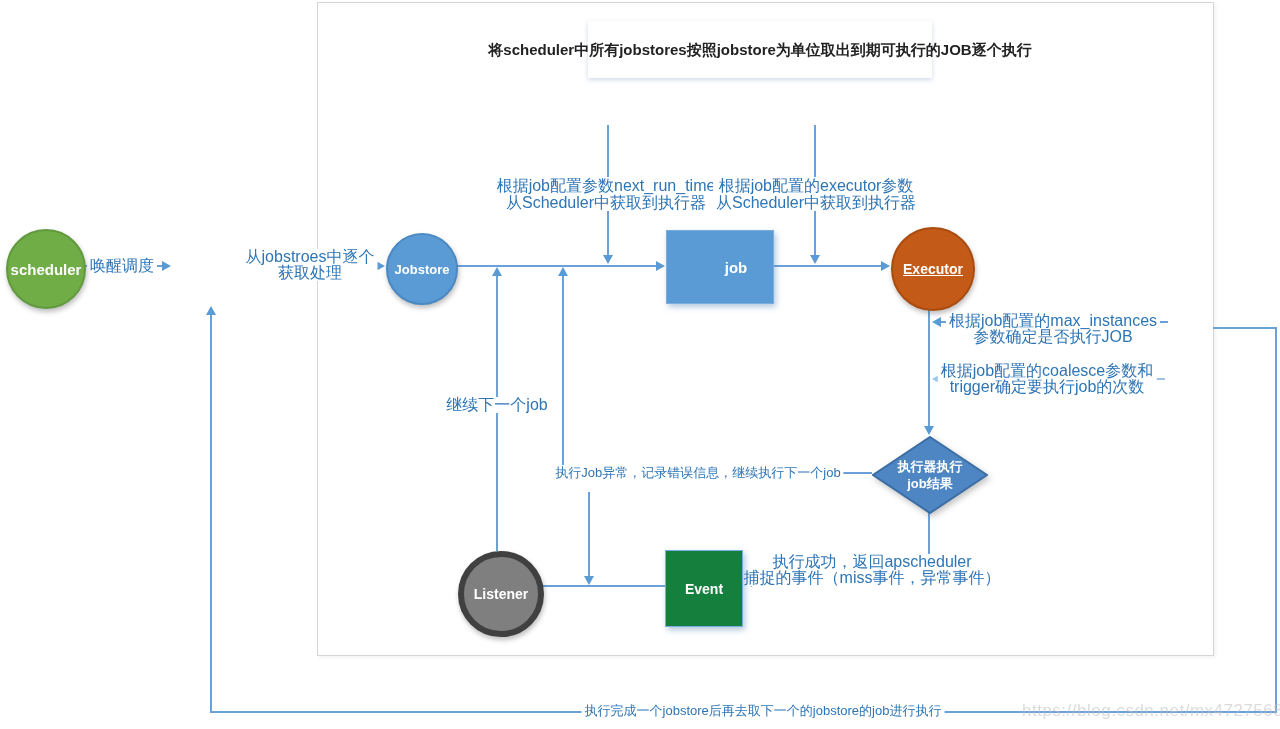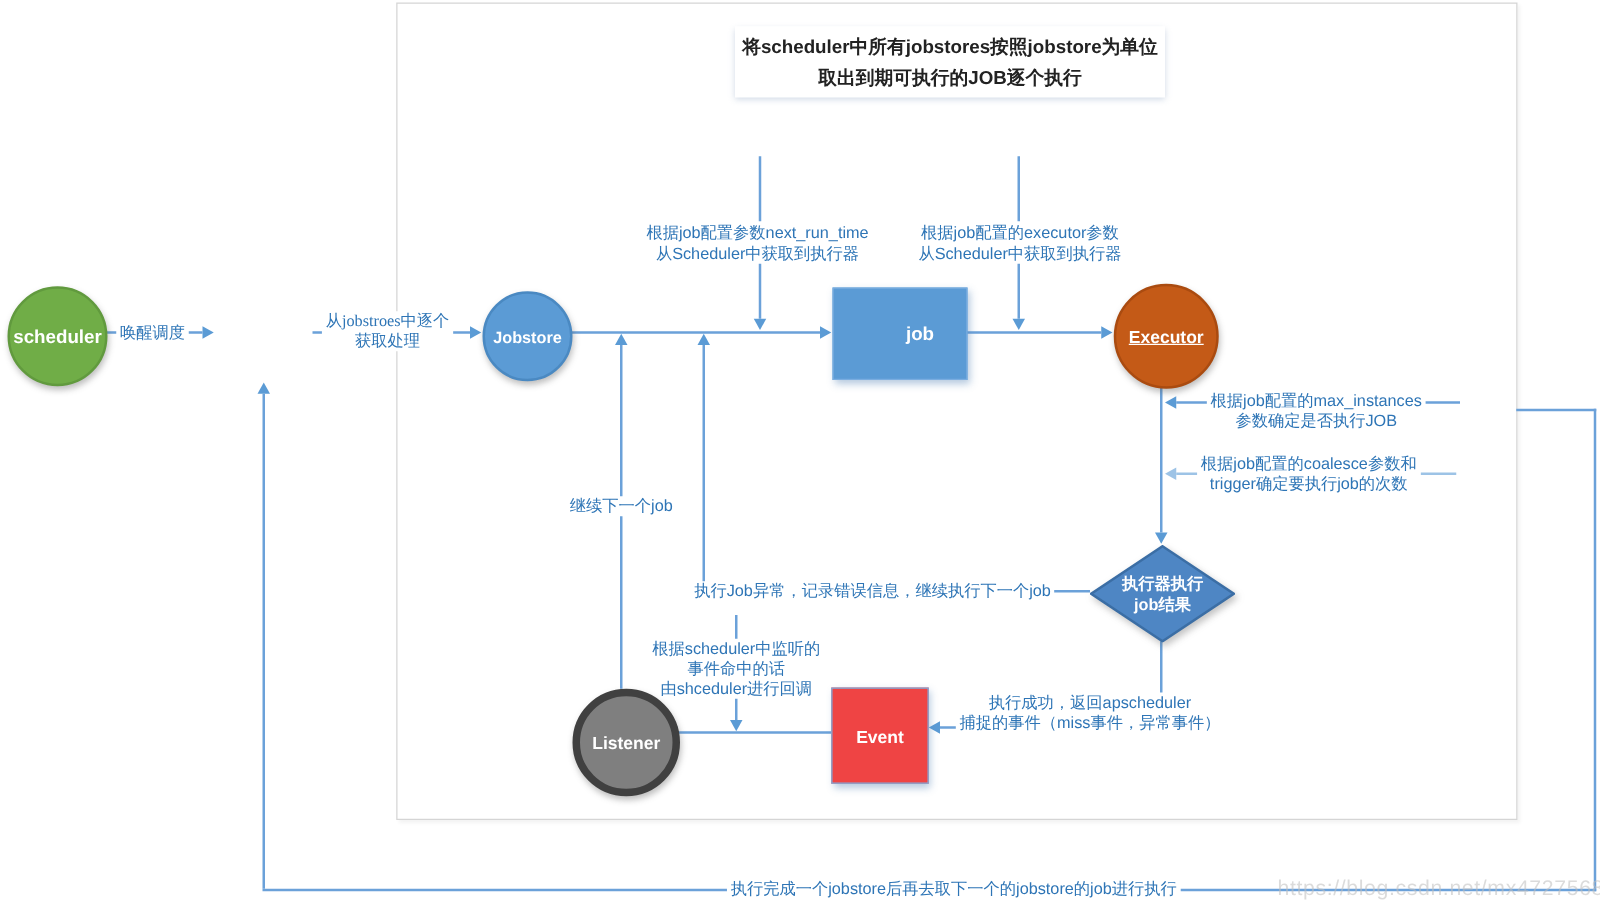--- a/index.html
+++ b/index.html
@@ -7,49 +7,49 @@
     position:relative;width:1280px;height:729px;background:#fff;overflow:hidden;
     font-family:"Liberation Sans","DejaVu Sans",sans-serif;
   }
   .canvas-border{
     position:absolute;left:317px;top:2px;width:895px;height:652px;
     border:1px solid #d5d5d5;box-shadow:2px 2px 3px rgba(0,0,0,0.05);z-index:0;background:#fff;
   }
   .title-box{
     position:absolute;left:588px;top:21px;width:344px;height:57px;background:#fff;
     box-shadow:0 2px 5px rgba(150,170,200,0.45);z-index:4;
-    display:flex;flex-direction:column;align-items:center;justify-content:center;
+    display:flex;flex-direction:row;align-items:center;justify-content:center;
     font-size:15px;font-weight:bold;color:#222;line-height:25px;text-align:center;white-space:nowrap;
   }
   .hline{position:absolute;height:2px;background:#6ba1d9;z-index:1;}
   .vline{position:absolute;width:2px;background:#6ba1d9;z-index:1;}
   .lite{background:#9dc3e6;}
   .arrow{position:absolute;width:0;height:0;z-index:2;}
   .ar-r{border-top:5px solid transparent;border-bottom:5px solid transparent;border-left:9px solid #5b9bd5;}
   .ar-l{border-top:5px solid transparent;border-bottom:5px solid transparent;border-right:9px solid #5b9bd5;}
   .ar-l.litea{border-right-color:#9dc3e6;}
   .ar-d{border-left:5px solid transparent;border-right:5px solid transparent;border-top:9px solid #5b9bd5;}
   .ar-u{border-left:5px solid transparent;border-right:5px solid transparent;border-bottom:9px solid #5b9bd5;}
   .lbl{
     position:absolute;transform:translateX(-50%);background:#fff;color:#2e75b6;
-    font-size:13px;line-height:16px;text-align:center;white-space:nowrap;z-index:5;padding:0 3px;
+    font-size:16px;line-height:16px;text-align:center;white-space:nowrap;z-index:5;padding:0 3px;
   }
   .lbl span{display:block;}
   .node{
     position:absolute;display:flex;align-items:center;justify-content:center;
     color:#fff;font-weight:bold;z-index:6;text-align:center;
   }
   .circle{border-radius:50%;box-shadow:1px 3px 5px rgba(90,90,90,0.4);}
   .box{box-shadow:2px 3px 6px rgba(91,135,185,0.45);border:1px solid #7aade0;}
   .n-scheduler{left:6px;top:229px;width:76px;height:76px;background:#70ad47;border:2px solid #619a3e;font-size:15px;}
   .n-jobstores{left:172px;top:228px;width:78px;height:78px;background:#5b9bd5;border:2px solid #4a89c2;font-size:14px;}
   .n-jobstore{left:386px;top:233px;width:68px;height:68px;background:#5b9bd5;border:2px solid #4a89c2;font-size:13px;}
   .n-job{left:666px;top:230px;width:74px;height:72px;background:#5b9bd5;font-size:15px;padding-left:32px;}
   .n-executor{left:891px;top:227px;width:80px;height:80px;background:#c45a17;border:2px solid #aa4b10;font-size:14px;text-decoration:underline;}
-  .n-event{left:665px;top:550px;width:76px;height:75px;background:#ef4444;font-size:14px;}
+  .n-event{left:665px;top:550px;width:76px;height:75px;background:#15803d;font-size:14px;}
   .n-listener{left:458px;top:551px;width:74px;height:74px;background:#7f7f7f;border:6px solid #404040;font-size:14px;}
   .n-decision{left:872px;top:436px;width:116px;height:78px;z-index:6;position:absolute;}
   .n-decision svg{position:absolute;left:0;top:0;filter:drop-shadow(2px 3px 3px rgba(80,80,80,0.35));}
   .n-decision .dtext{
     position:absolute;left:0;top:0;width:100%;height:100%;display:flex;flex-direction:column;
     align-items:center;justify-content:center;color:#fff;font-weight:bold;font-size:13px;line-height:17px;
   }
   .watermark{
     position:absolute;left:1022px;top:701px;font-size:17px;color:#bfbfbf;opacity:0.55;
     z-index:9;white-space:nowrap;letter-spacing:0.5px;
@@ -113,21 +113,21 @@
 
   <div class="hline" style="left:1213px;top:327px;width:64px;"></div>
   <div class="vline" style="left:1275px;top:327px;height:386px;"></div>
   <div class="hline" style="left:210px;top:711px;width:1067px;"></div>
   <div class="vline" style="left:210px;top:315px;height:396px;"></div>
   <div class="arrow ar-u" style="left:206px;top:306px;"></div>
 
   <div class="lbl" style="left:122px;top:258px;">
     <span>唤醒调度</span>
   </div>
-  <div class="lbl" style="left:310px;top:249px;font-family:Liberation Serif, serif;">
+  <div class="lbl" style="left:310px;top:249px;">
     <span>从jobstroes中逐个</span>
     <span>获取处理</span>
   </div>
   <div class="lbl" style="left:606px;top:177px;line-height:17px;">
     <span>根据job配置参数next_run_time</span>
     <span>从Scheduler中获取到执行器</span>
   </div>
   <div class="lbl" style="left:816px;top:177px;line-height:17px;">
     <span>根据job配置的executor参数</span>
     <span>从Scheduler中获取到执行器</span>
@@ -142,25 +142,20 @@
   </div>
   <div class="lbl" style="left:698px;top:465px;font-size:13px;">
     <span>执行Job异常，记录错误信息，继续执行下一个job</span>
   </div>
   <div class="lbl" style="left:497px;top:397px;">
     <span>继续下一个job</span>
   </div>
   <div class="lbl" style="left:872px;top:554px;">
     <span>执行成功，返回apscheduler</span>
     <span>捕捉的事件（miss事件，异常事件）</span>
-  </div>
-  <div class="lbl" style="left:589px;top:511px;">
-    <span>根据scheduler中监听的</span>
-    <span>事件命中的话</span>
-    <span>由shceduler进行回调</span>
   </div>
   <div class="lbl" style="left:763px;top:703px;font-size:13px;">
     <span>执行完成一个jobstore后再去取下一个的jobstore的job进行执行</span>
   </div>
 
   <div class="node circle n-scheduler">
     <span>scheduler</span>
   </div>
   <div class="node circle n-jobstore">
     <span>Jobstore</span>

